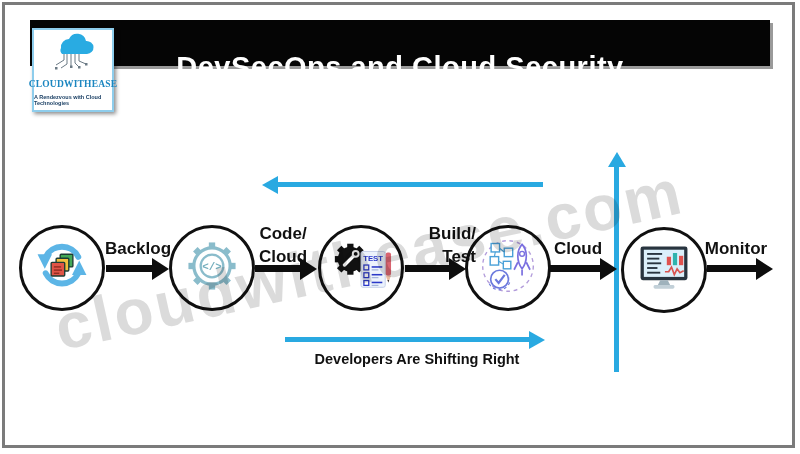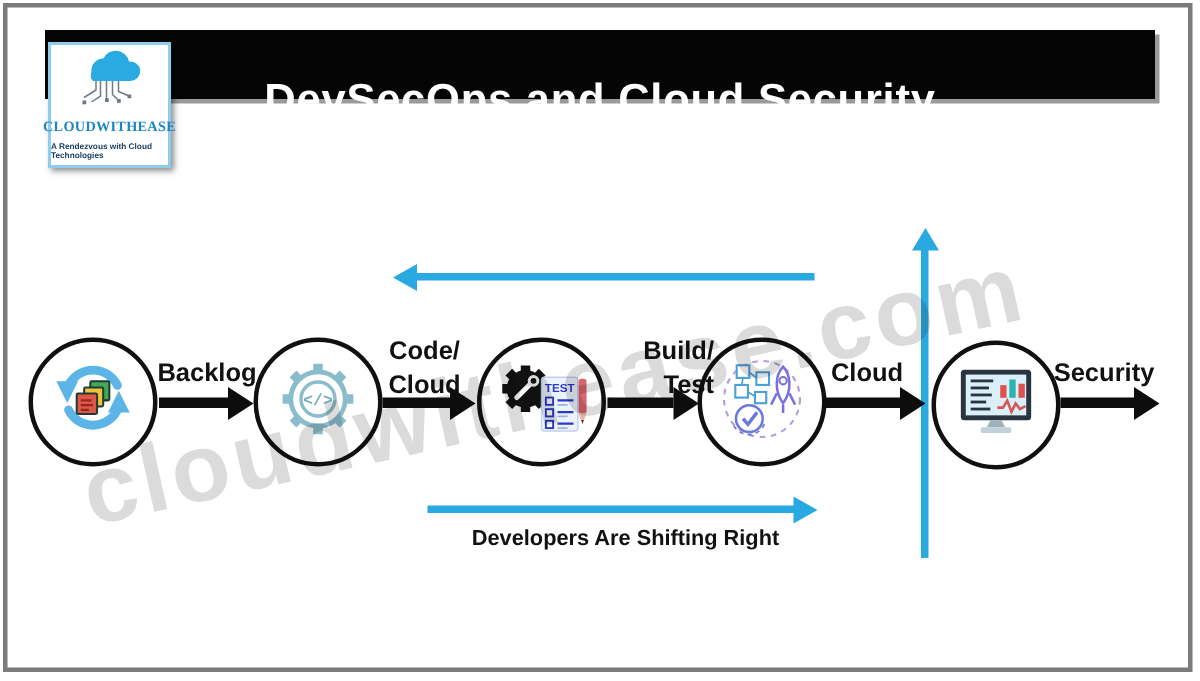--- a/index.html
+++ b/index.html
@@ -116,21 +116,21 @@
     <div>Cloud</div>
   </div>
   <div class="stage-label" style="left:386px; top:223px;text-align:right;">
     <div>Build/</div>
     <div>Test</div>
   </div>
   <div class="stage-label" style="left:533px; top:238px;">
     <div>Cloud</div>
   </div>
   <div class="stage-label" style="left:691px; top:238px;">
-    <div>Security</div>
+    <div>Monitor</div>
   </div>
 
   <div class="barrow" style="left:106px; width:46px;"></div>
   <div class="barrow" style="left:255px; width:45px;"></div>
   <div class="barrow" style="left:405px; width:44px;"></div>
   <div class="barrow" style="left:549px; width:51px;"></div>
   <div class="barrow" style="left:707px; width:49px;"></div>
 
   <div class="stage-circle" style="left:19px; top:225px;">
     <span>

